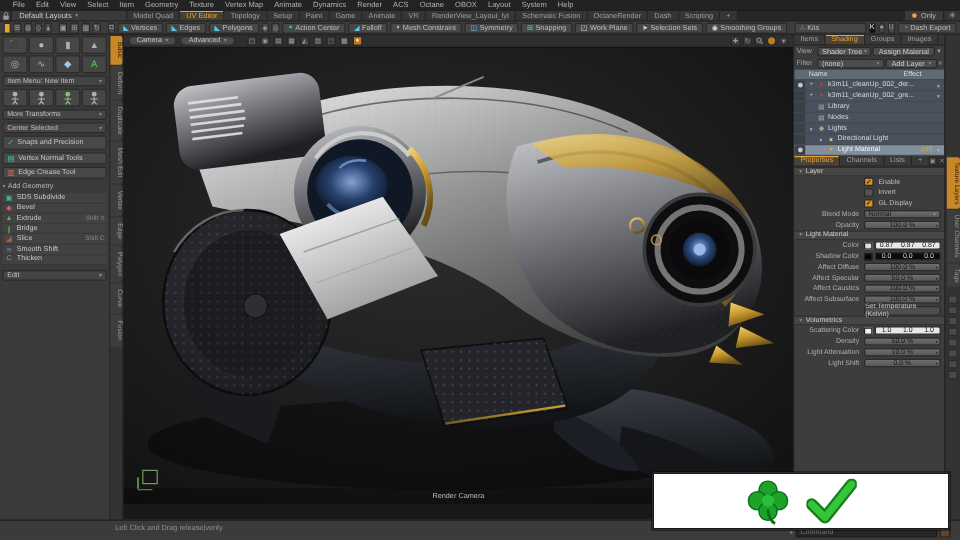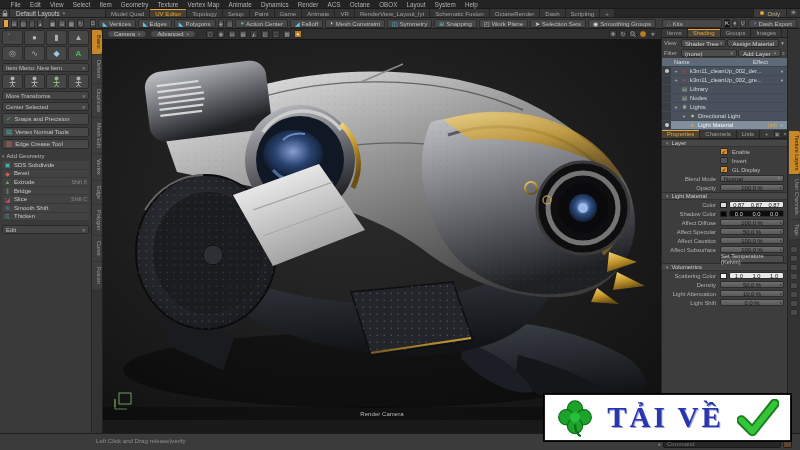--- a/index.html
+++ b/index.html
@@ -845,18 +845,17 @@
   <svg width="38" height="40" viewBox="0 0 26 27">
     <g fill="#1da32c" stroke="#0c6e17" stroke-width="0.8">
       <circle cx="13" cy="7" r="5.2"></circle>
       <circle cx="7" cy="13" r="5.2"></circle>
       <circle cx="19" cy="13" r="5.2"></circle>
       <circle cx="13" cy="19" r="5.2"></circle>
     </g>
     <path d="M13 18 C13 22 15 25 17 26" stroke="#0c6e17" stroke-width="1.6" fill="none"></path>
     <circle cx="13" cy="13" r="3.4" fill="#28bf3a"></circle>
   </svg>
-  <span class="banner-text">TẢI VỀ</span>
   <svg width="42" height="38" viewBox="0 0 38 34">
     <path d="M4 19 L14 29 L34 4" stroke="#15801a" stroke-width="9" fill="none" stroke-linecap="round" stroke-linejoin="round"></path>
     <path d="M4 19 L14 29 L34 4" stroke="#35c43a" stroke-width="5.5" fill="none" stroke-linecap="round" stroke-linejoin="round"></path>
   </svg>
 </div>
 
 </body></html>

